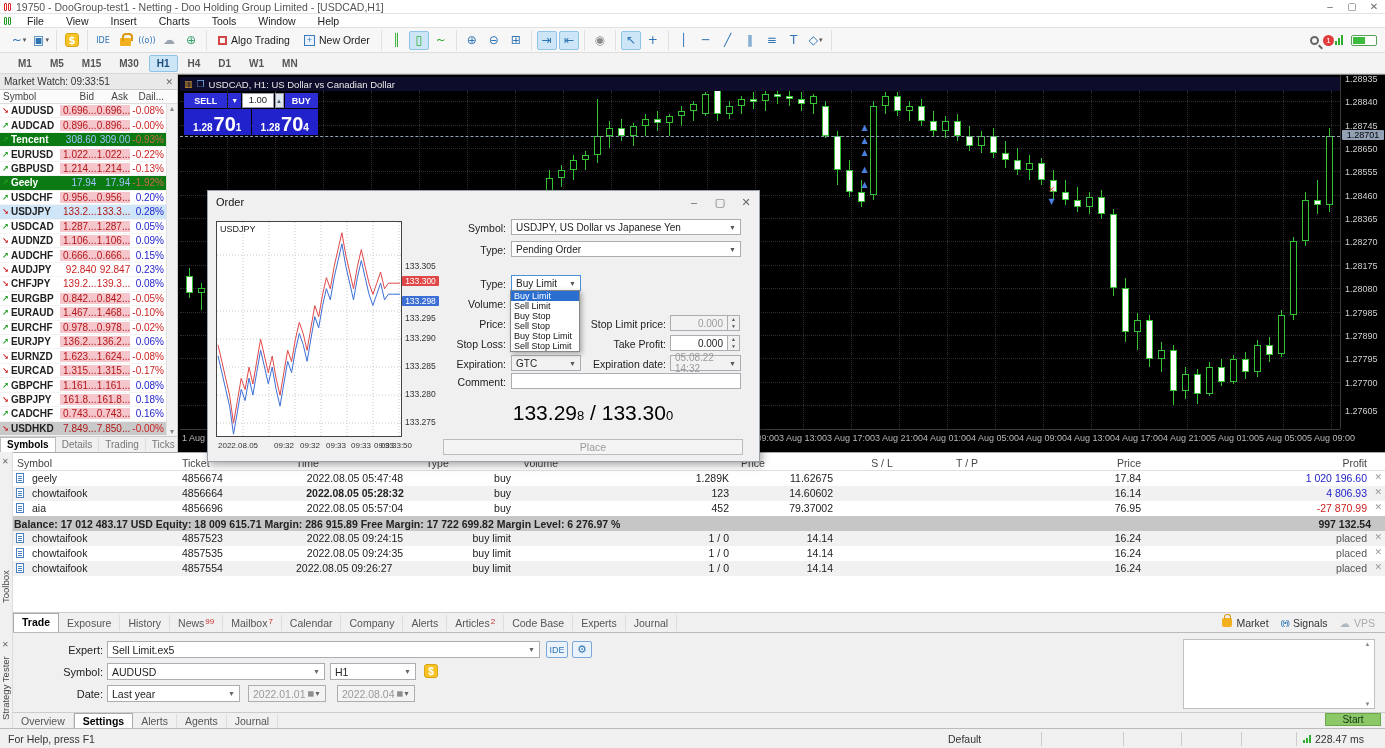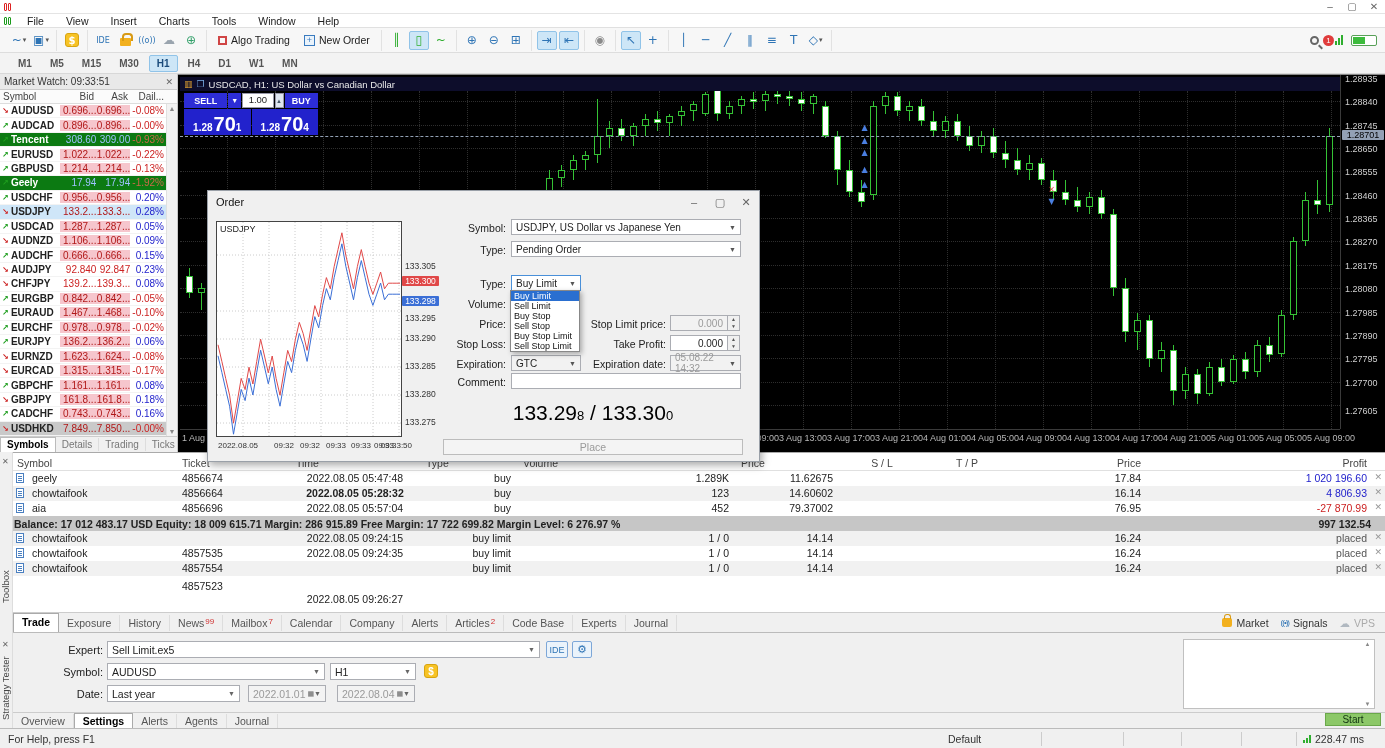--- a/index.html
+++ b/index.html
@@ -185,20 +185,21 @@
   #place { position:absolute; left:235px; top:248px; width:300px; height:16px; border:1px solid #bcbcbc; background:#f4f4f4; color:#9a9a9a; font-size:10.5px; text-align:center; line-height:15px; }
 </style>
 </head>
 <body>
 
 <div id="titlebar">
   <span class="logo-bars">
       <i></i>
       <i></i>
     </span>
+  <span class="title">19750 - DooGroup-test1 - Netting - Doo Holding Group Limited - [USDCAD,H1]</span>
   <span class="win-controls">
     <span>–</span>
     <span>▢</span>
     <span>✕</span>
   </span>
 </div>
 
 <div id="menubar">
   <span class="logo-bars green">
       <i></i>
@@ -898,21 +899,21 @@
         <span class="close-x">✕</span>
       </div>
       <div id="bal-row" style="top: 63px;">
         <span class="plus">⊕</span>
         <span>Balance: 17 012 483.17 USD  Equity: 18 009 615.71  Margin: 286 915.89  Free Margin: 17 722 699.82  Margin Level: 6 276.97 %</span>
         <span class="val">997 132.54</span>
       </div>
       <div class="tt-row alt" style="top: 78px;">
         <span class="doc-ic"></span>
         <span class="tt-cell sym-t" style="left: 28px; width: 150px; text-align: left;">chowtaifook</span>
-        <span class="tt-cell" style="left: 178px; width: 110px; text-align: left; margin-top: 48px;">4857523</span>
+        <span class="tt-cell" style="left: 178px; width: 110px; text-align: left;">4857523</span>
         <span class="tt-cell" style="left: 292px; width: 126px; text-align: center;">2022.08.05 09:24:15</span>
         <span class="tt-cell" style="left: 422px; width: 93px; text-align: right;">buy limit</span>
         <span class="tt-cell" style="left: 519px; width: 214px; text-align: right;">1 / 0</span>
         <span class="tt-cell" style="left: 737px; width: 100px; text-align: right;">14.14</span>
         <span class="tt-cell" style="left: 841px; width: 82px; text-align: center;"></span>
         <span class="tt-cell" style="left: 927px; width: 80px; text-align: center;"></span>
         <span class="tt-cell" style="left: 1011px; width: 134px; text-align: right;">16.24</span>
         <span class="tt-cell" style="left: 1149px; width: 222px; text-align: right; color: rgb(85, 85, 85);">placed</span>
         <span class="close-x">✕</span>
       </div>
@@ -927,21 +928,21 @@
         <span class="tt-cell" style="left: 841px; width: 82px; text-align: center;"></span>
         <span class="tt-cell" style="left: 927px; width: 80px; text-align: center;"></span>
         <span class="tt-cell" style="left: 1011px; width: 134px; text-align: right;">16.24</span>
         <span class="tt-cell" style="left: 1149px; width: 222px; text-align: right; color: rgb(85, 85, 85);">placed</span>
         <span class="close-x">✕</span>
       </div>
       <div class="tt-row alt" style="top: 108px;">
         <span class="doc-ic"></span>
         <span class="tt-cell sym-t" style="left: 28px; width: 150px; text-align: left;">chowtaifook</span>
         <span class="tt-cell" style="left: 178px; width: 110px; text-align: left;">4857554</span>
-        <span class="tt-cell" style="left: 292px; width: 126px; text-align: center; margin-top: 31px;">2022.08.05 09:26:27</span>
+        <span class="tt-cell" style="left: 292px; width: 126px; text-align: left;">2022.08.05 09:26:27</span>
         <span class="tt-cell" style="left: 422px; width: 93px; text-align: right;">buy limit</span>
         <span class="tt-cell" style="left: 519px; width: 214px; text-align: right;">1 / 0</span>
         <span class="tt-cell" style="left: 737px; width: 100px; text-align: right;">14.14</span>
         <span class="tt-cell" style="left: 841px; width: 82px; text-align: center;"></span>
         <span class="tt-cell" style="left: 927px; width: 80px; text-align: center;"></span>
         <span class="tt-cell" style="left: 1011px; width: 134px; text-align: right;">16.24</span>
         <span class="tt-cell" style="left: 1149px; width: 222px; text-align: right; color: rgb(85, 85, 85);">placed</span>
         <span class="close-x">✕</span>
       </div>
     </div>

